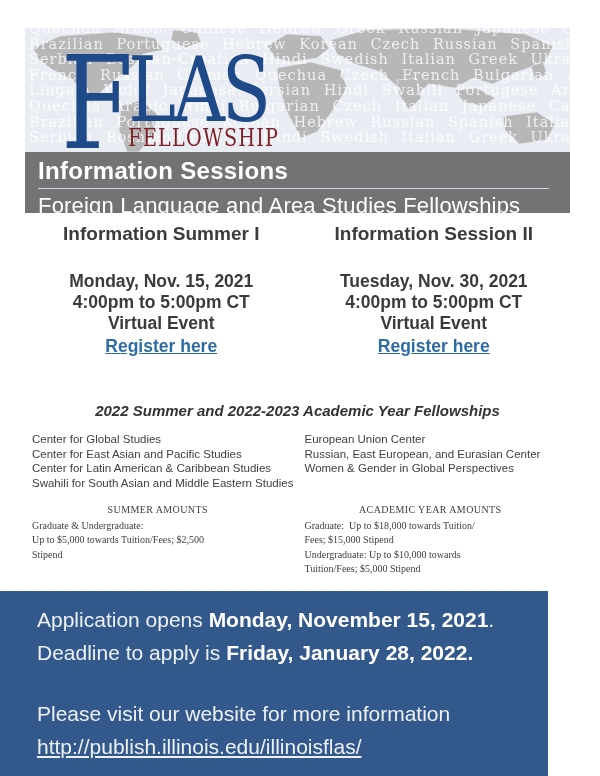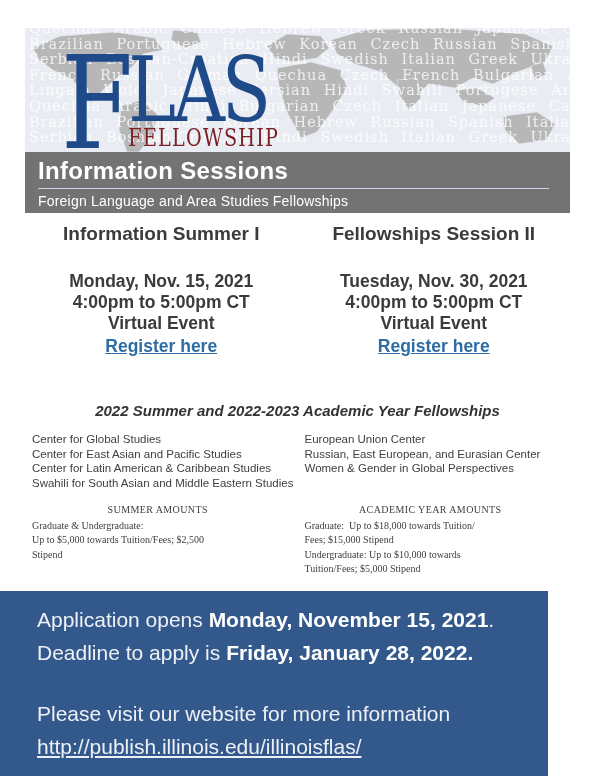--- a/index.html
+++ b/index.html
@@ -26,21 +26,21 @@
   .logo-f { font-size:130px; line-height:100px; color:#1e4a8a; }
   .logo-right { display:flex; flex-direction:column; margin-left:-6px; }
   .logo-las { font-size:90px; line-height:70px; margin-top:2px; letter-spacing:-4px; color:#1e4a8a; }
   .logo-fellowship { font-size:24px; line-height:24px; margin-top:1px; letter-spacing:1.5px; color:#7b2125; }
 
   
   .banner { position:absolute; left:25px; top:152px; width:545px; height:61px;
             background:#737373; padding:5px 0 0 13px; }
   .banner-title { font-size:24px; font-weight:bold; color:#ffffff; letter-spacing:0.3px; }
   .banner-divider { height:1px; background:#c9d4e6; margin:3px 21px 4px 0; }
-  .banner-subtitle { font-size:14px; font-weight:400; color:#ffffff; letter-spacing:0.2px; }
+  .banner-subtitle { font-size:22px; font-weight:400; color:#ffffff; letter-spacing:0.2px; }
 
   
   .sessions { position:absolute; left:25px; top:223px; width:545px;
               display:grid; grid-template-columns:1fr 1fr; text-align:center; }
   .session-heading { font-size:19px; font-weight:bold; color:#3b3b3b; }
   .session-details { margin-top:26px; font-size:17.5px; font-weight:bold; line-height:21px; color:#3b3b3b; }
   .register-link { display:inline-block; margin-top:2px; font-size:17.5px; font-weight:bold;
                    color:#2e6da4; text-decoration:underline; cursor:pointer; }
 
   
@@ -124,21 +124,21 @@
     <div class="session-col">
       <div class="session-heading">Information Summer I</div>
       <div class="session-details">
         <div>Monday, Nov. 15, 2021</div>
         <div>4:00pm to 5:00pm CT</div>
         <div>Virtual Event</div>
         <a class="register-link">Register here</a>
       </div>
     </div>
     <div class="session-col">
-      <div class="session-heading">Fellowships Session II</div>
+      <div class="session-heading">Information Session II</div>
       <div class="session-details">
         <div>Tuesday, Nov. 30, 2021</div>
         <div>4:00pm to 5:00pm CT</div>
         <div>Virtual Event</div>
         <a class="register-link">Register here</a>
       </div>
     </div>
   </div>
 
   <div class="fellowship-heading">2022 Summer and 2022-2023 Academic Year Fellowships</div>

